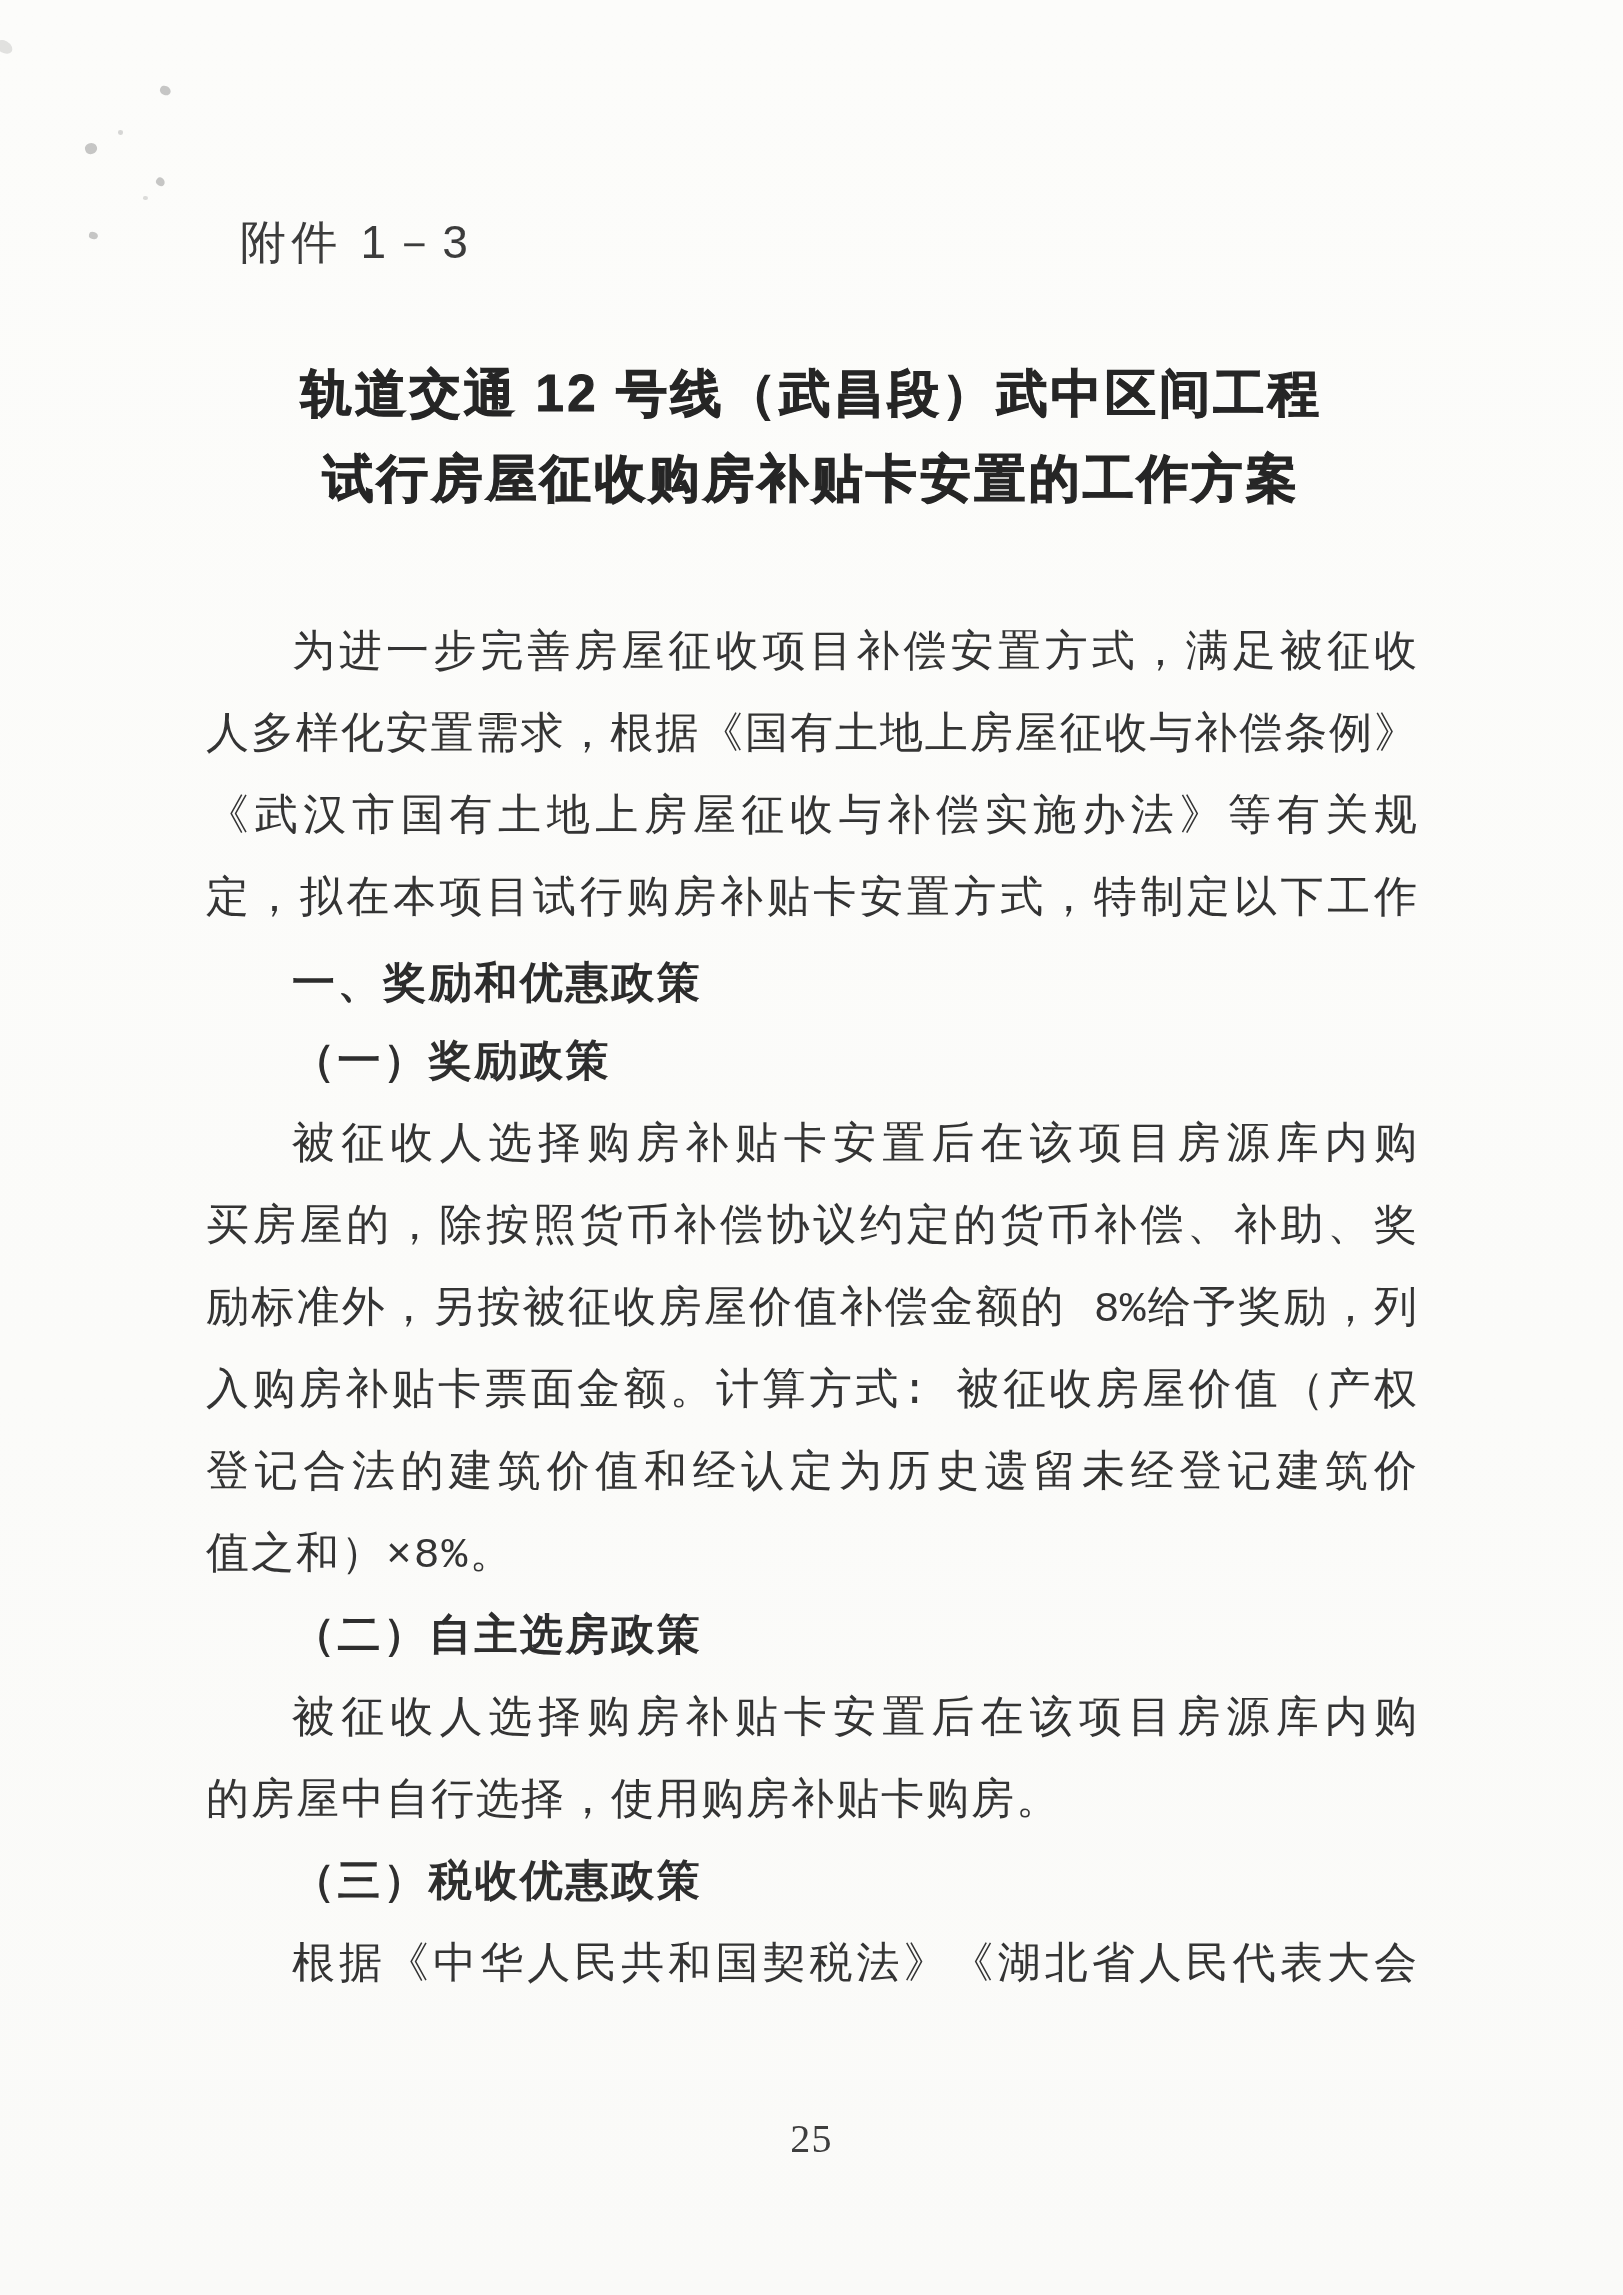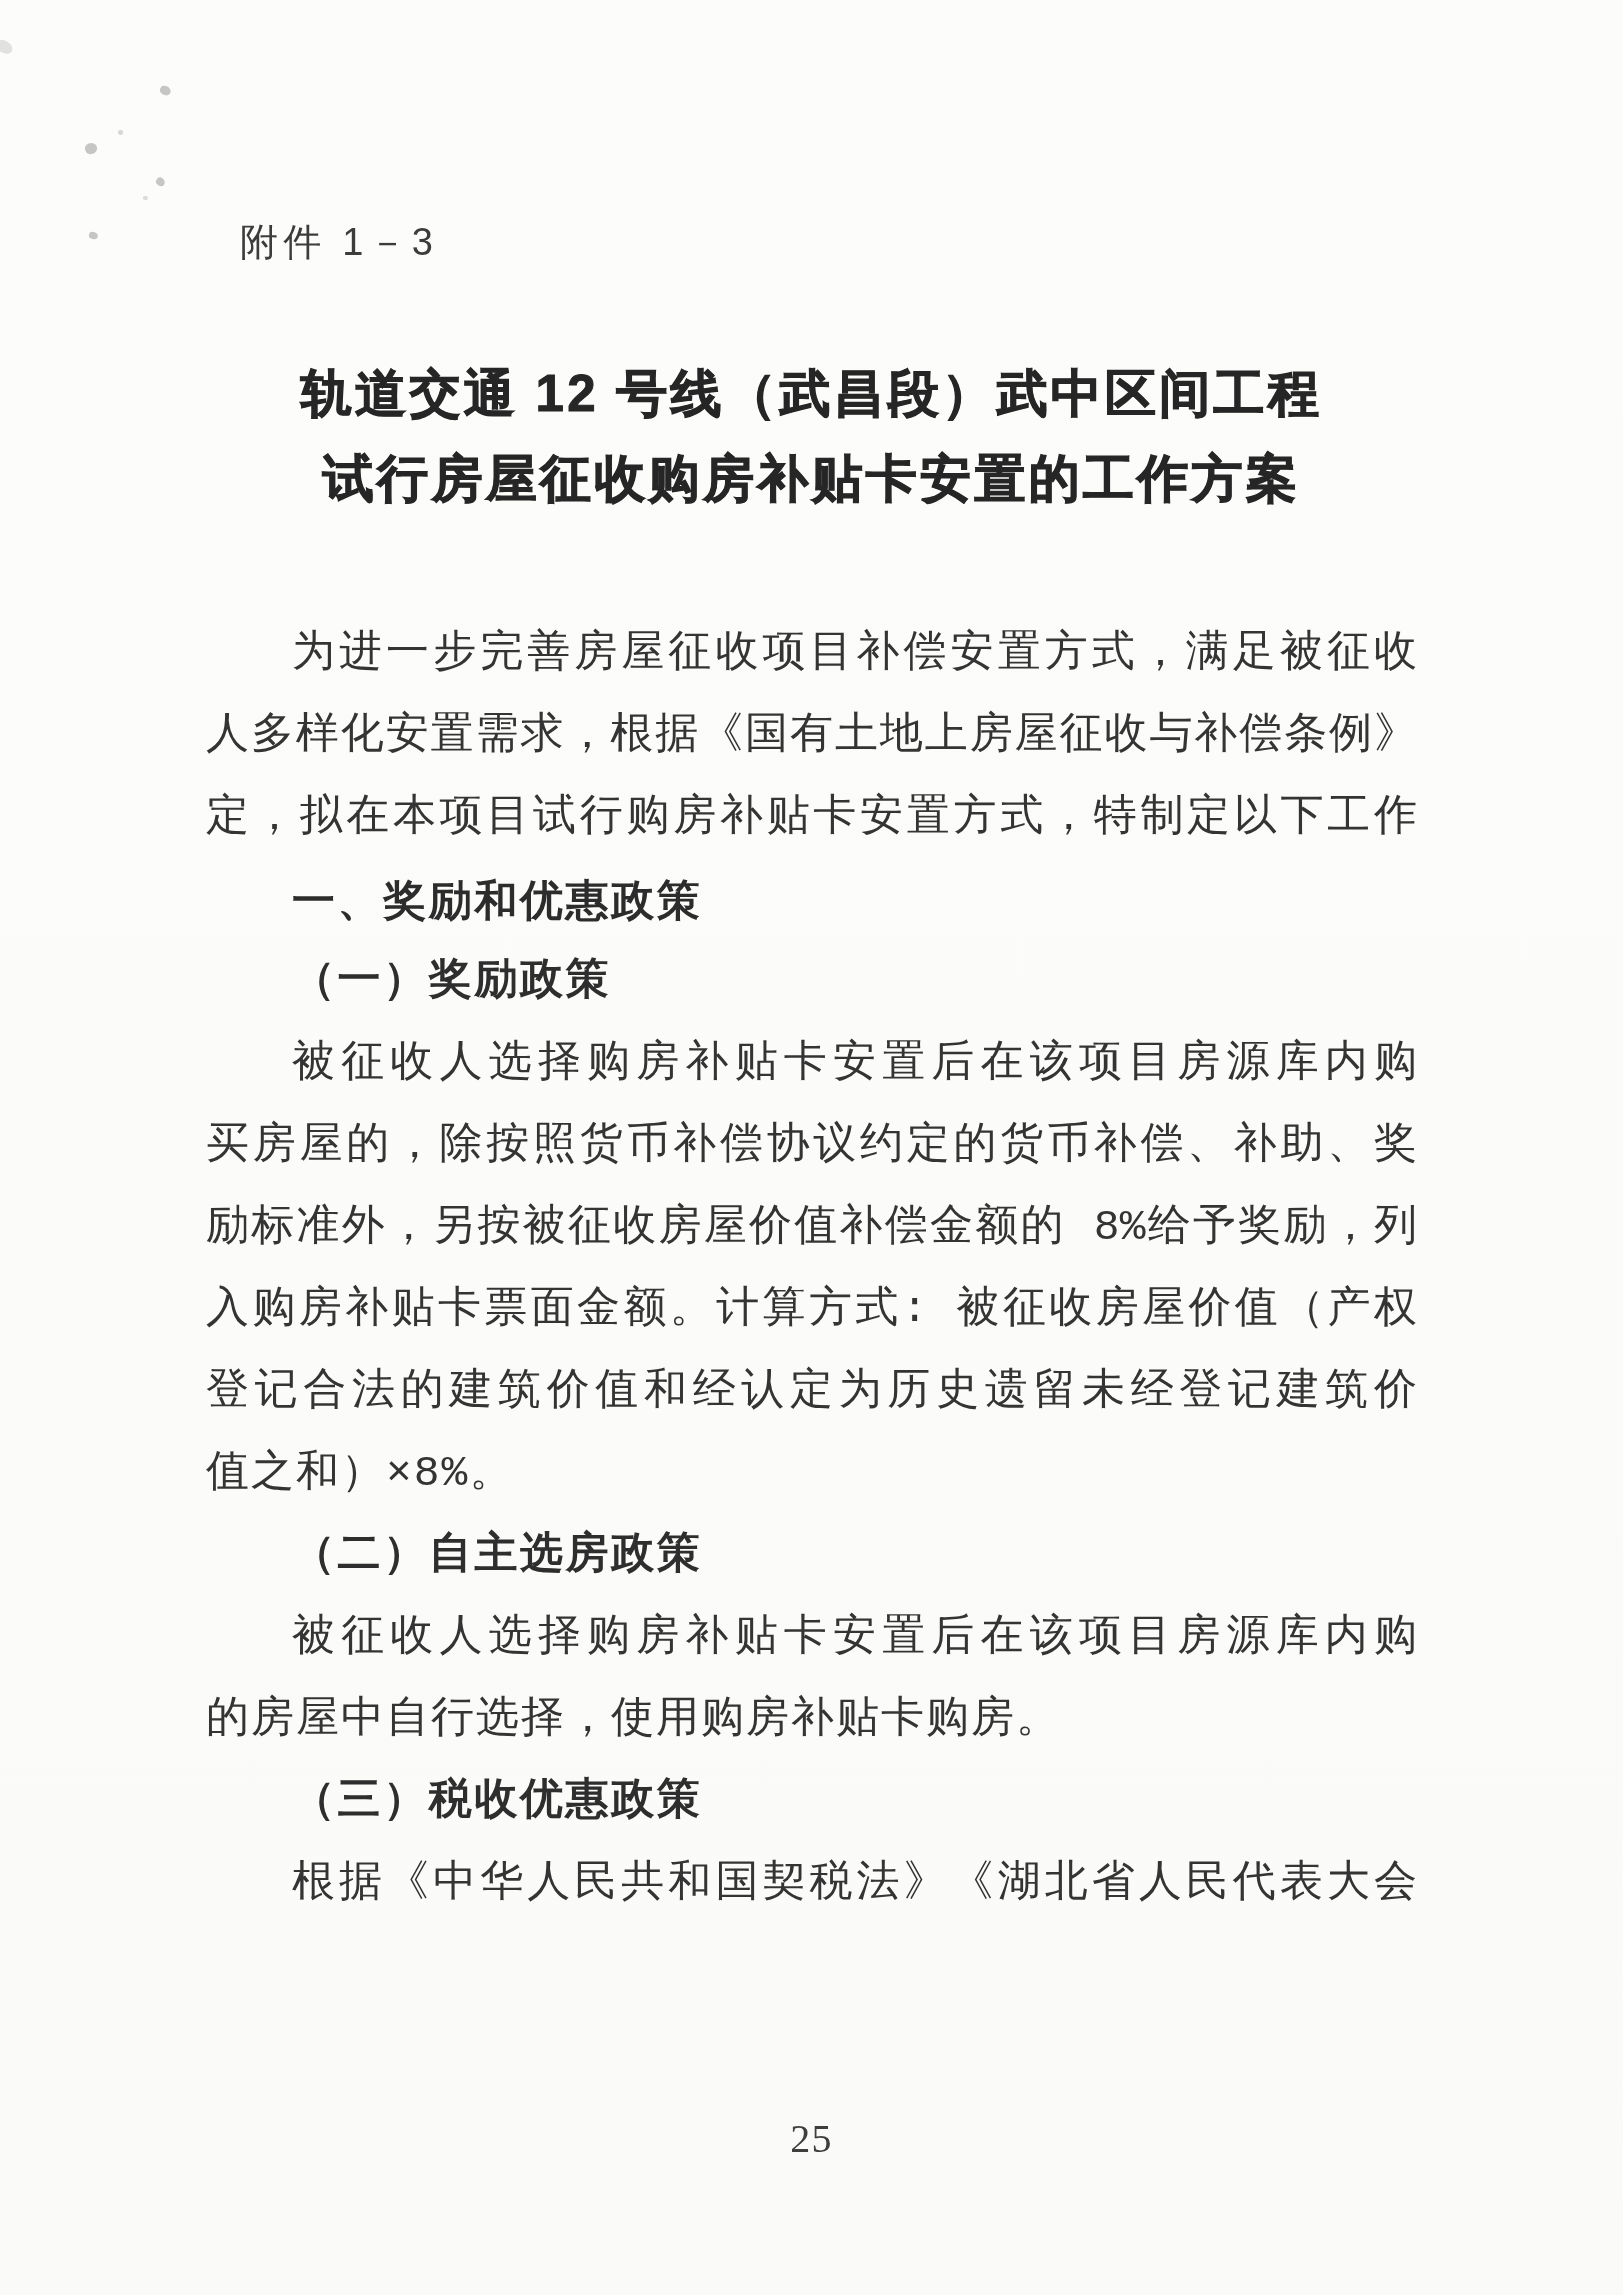--- a/index.html
+++ b/index.html
@@ -10,21 +10,21 @@
     overflow: hidden;
     font-family: "Liberation Serif", "DejaVu Serif", serif;
   }
   .page {
     position: absolute; inset: 0;
     background: linear-gradient(180deg, #fcfcfa 0%, #fbfbf9 60%, #faFaf8 100%);
   }
   .attachment-label {
     position: absolute; left: 240px; top: 217px;
     font-family: "Liberation Sans", "DejaVu Sans", sans-serif;
-    font-size: 38px; line-height: 51px;
+    font-size: 46px; line-height: 51px;
     letter-spacing: 5.2px;
     color: #3c3c3c;
   }
   .doc-title {
     position: absolute; left: 79px; right: 79px; top: 351px;
     text-align: center;
     font-family: "Liberation Sans", "DejaVu Sans", sans-serif;
     font-weight: 700;
     font-size: 51px; line-height: 85px;
     letter-spacing: 3.3px;
@@ -95,20 +95,21 @@
   <div class="speck sp7"></div>
 
   <div class="attachment-label">附件 1－3</div>
 
   <div class="doc-title">轨道交通 12 号线（武昌段）武中区间工程
 试行房屋征收购房补贴卡安置的工作方案</div>
 
   <div class="lines">
       <div class="line indent just">为进一步完善房屋征收项目补偿安置方式，满足被征收</div>
       <div class="line just">人多样化安置需求，根据《国有土地上房屋征收与补偿条例》</div>
+      <div class="line just">《武汉市国有土地上房屋征收与补偿实施办法》等有关规</div>
       <div class="line just">定，拟在本项目试行购房补贴卡安置方式，特制定以下工作</div>
       <div class="line h-section indent">一、奖励和优惠政策</div>
       <div class="line h-sub indent">（一）奖励政策</div>
       <div class="line indent just">被征收人选择购房补贴卡安置后在该项目房源库内购</div>
       <div class="line just">买房屋的，除按照货币补偿协议约定的货币补偿、补助、奖</div>
       <div class="line just">励标准外，另按被征收房屋价值补偿金额的 8%给予奖励，列</div>
       <div class="line just">入购房补贴卡票面金额。计算方式: 被征收房屋价值（产权</div>
       <div class="line just">登记合法的建筑价值和经认定为历史遗留未经登记建筑价</div>
       <div class="line">值之和）×8%。</div>
       <div class="line h-sub indent">（二）自主选房政策</div>

